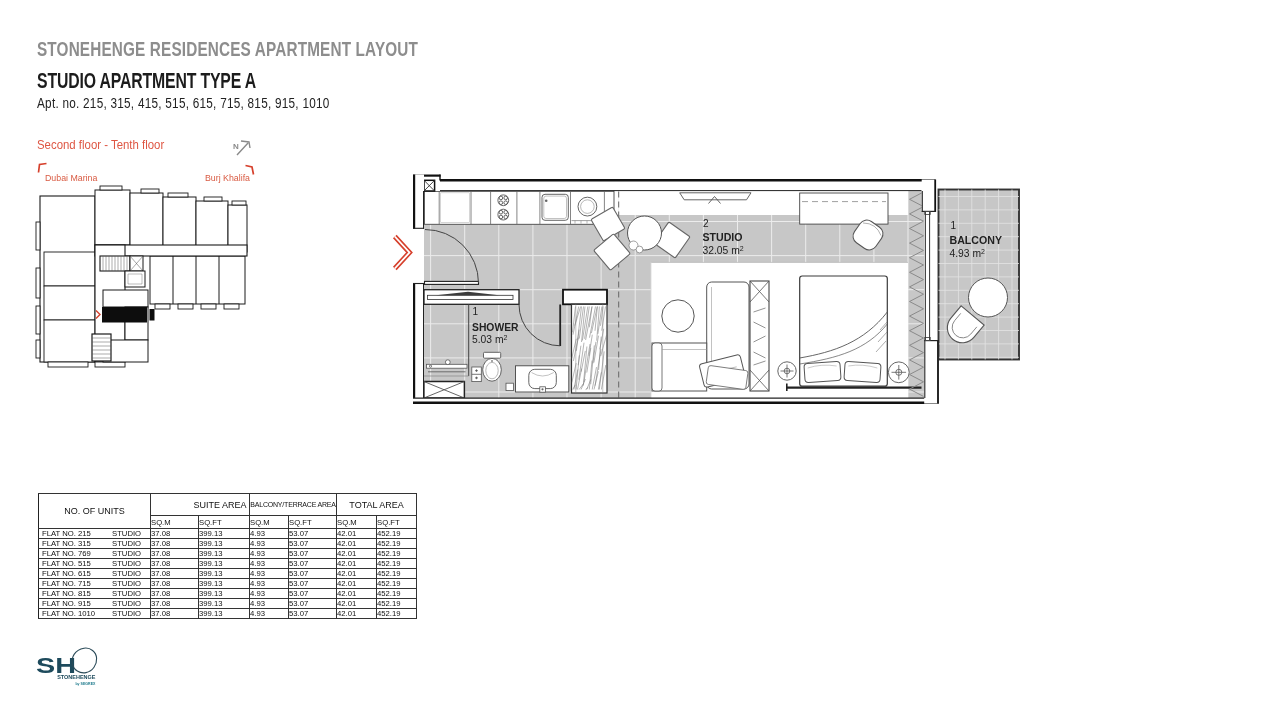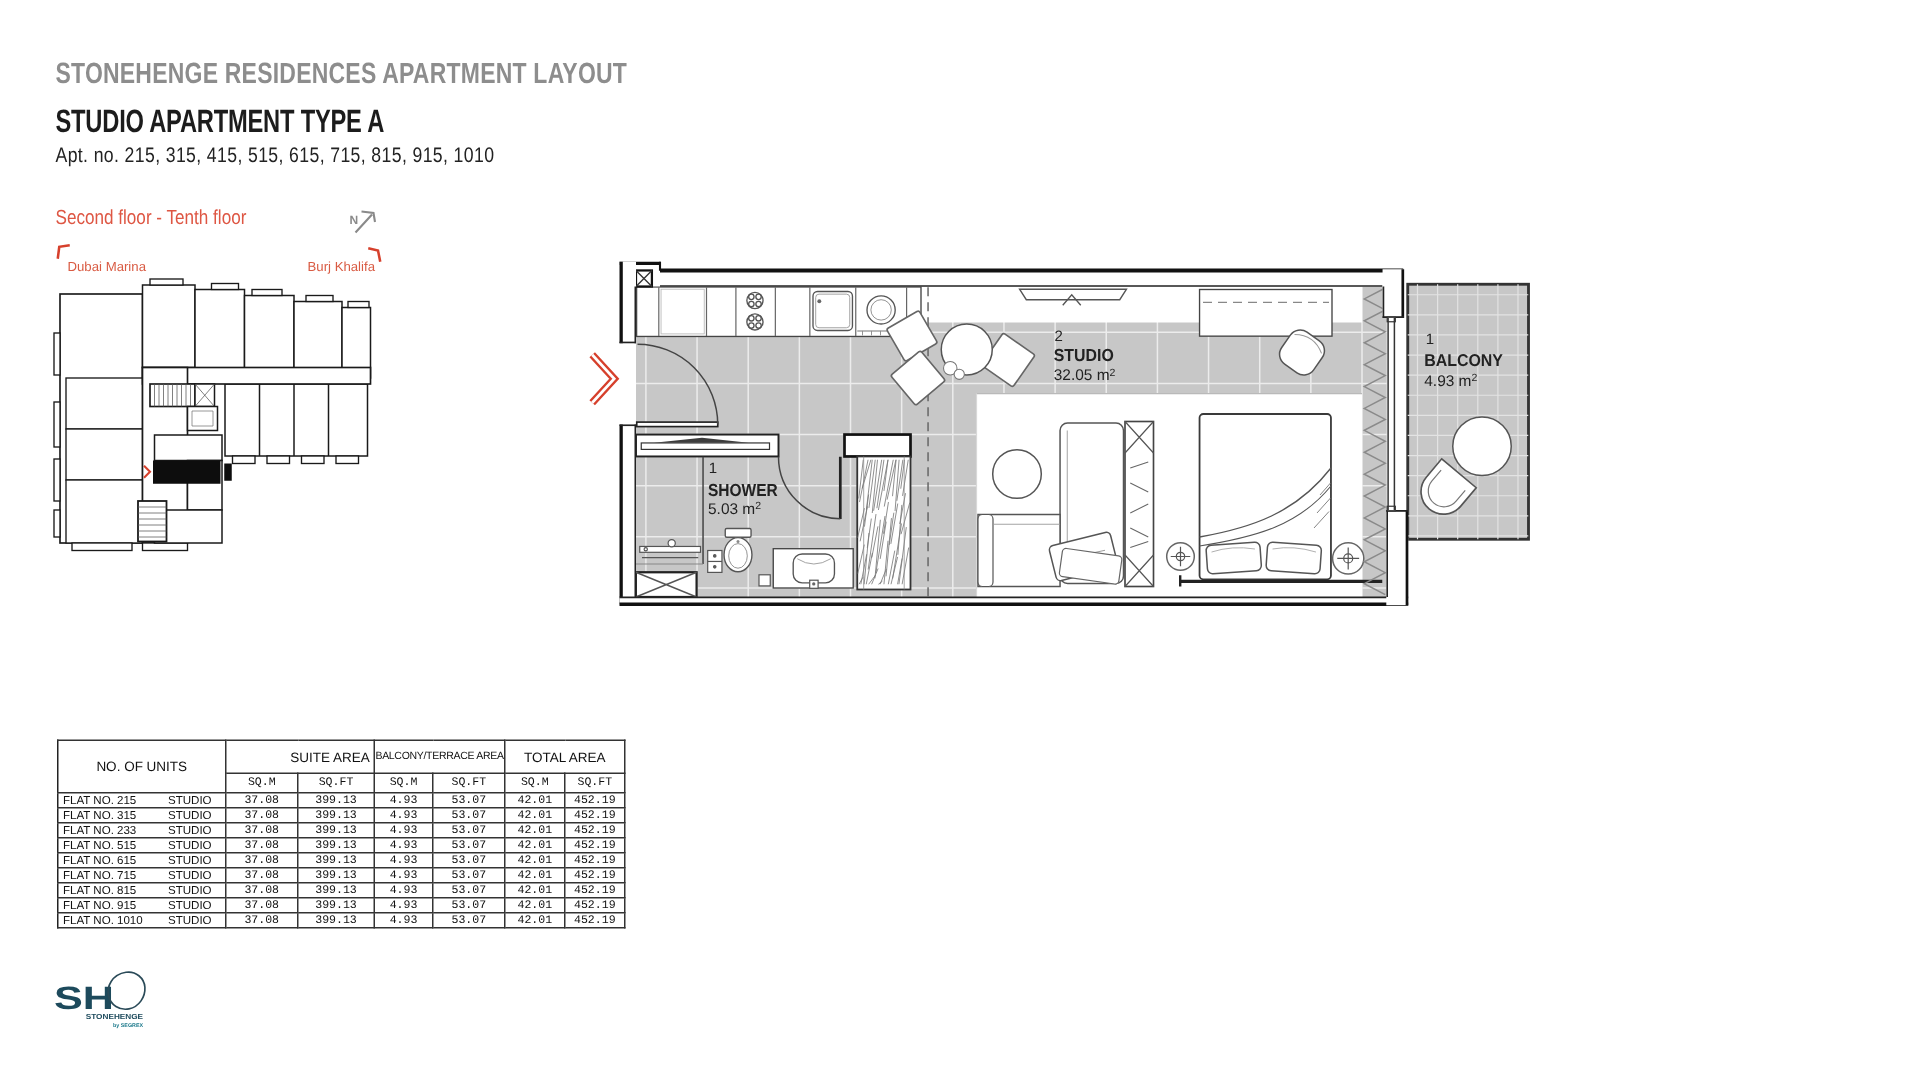--- a/index.html
+++ b/index.html
@@ -2,21 +2,21 @@
 <html><head>
 <meta charset="utf-8">
 <style>
   html,body{margin:0;padding:0;background:#fff;}
   #page{position:relative;width:1052px;height:720px;overflow:hidden;background:#fff;
         font-family:"Liberation Sans", sans-serif;}
   .abs{position:absolute;}
   table{border:1.6px solid #222;}
   td{border:1px solid #333;padding:0;vertical-align:middle;overflow:hidden;white-space:nowrap;}
   td.g{border-left:1.6px solid #222;}
-  td.c{text-align:center;font-family:Liberation Mono, monospace;}
+  td.c{text-align:left;}
   td.f{padding-left:3px;margin-top:44px;}
   td.f{padding-left:3px;}
   td.f .fn{display:inline-block;width:70px;}
   .np{margin:7.6px 0 0 0;text-align:justify;}
 </style>
 </head>
 <body>
 <div id="page">
 
 <div class="abs" style="left:37px;top:38px;font-size:19.5px;font-weight:bold;color:#8d8d8d;letter-spacing:0.2px;white-space:nowrap;transform:scaleX(0.785);transform-origin:0 0;">STONEHENGE RESIDENCES APARTMENT LAYOUT</div>
@@ -577,21 +577,21 @@
 <tr>
           <td class="f g"><span class="fn">FLAT NO. 315</span><span>STUDIO</span></td>
           <td class="c g">37.08</td>
           <td class="c">399.13</td>
           <td class="c g">4.93</td>
           <td class="c">53.07</td>
           <td class="c g">42.01</td>
           <td class="c">452.19</td>
         </tr>
 <tr>
-          <td class="f g"><span class="fn">FLAT NO. 233</span><span>STUDIO</span></td>
+          <td class="f g"><span class="fn">FLAT NO. 769</span><span>STUDIO</span></td>
           <td class="c g">37.08</td>
           <td class="c">399.13</td>
           <td class="c g">4.93</td>
           <td class="c">53.07</td>
           <td class="c g">42.01</td>
           <td class="c">452.19</td>
         </tr>
 <tr>
           <td class="f g"><span class="fn">FLAT NO. 515</span><span>STUDIO</span></td>
           <td class="c g">37.08</td>

